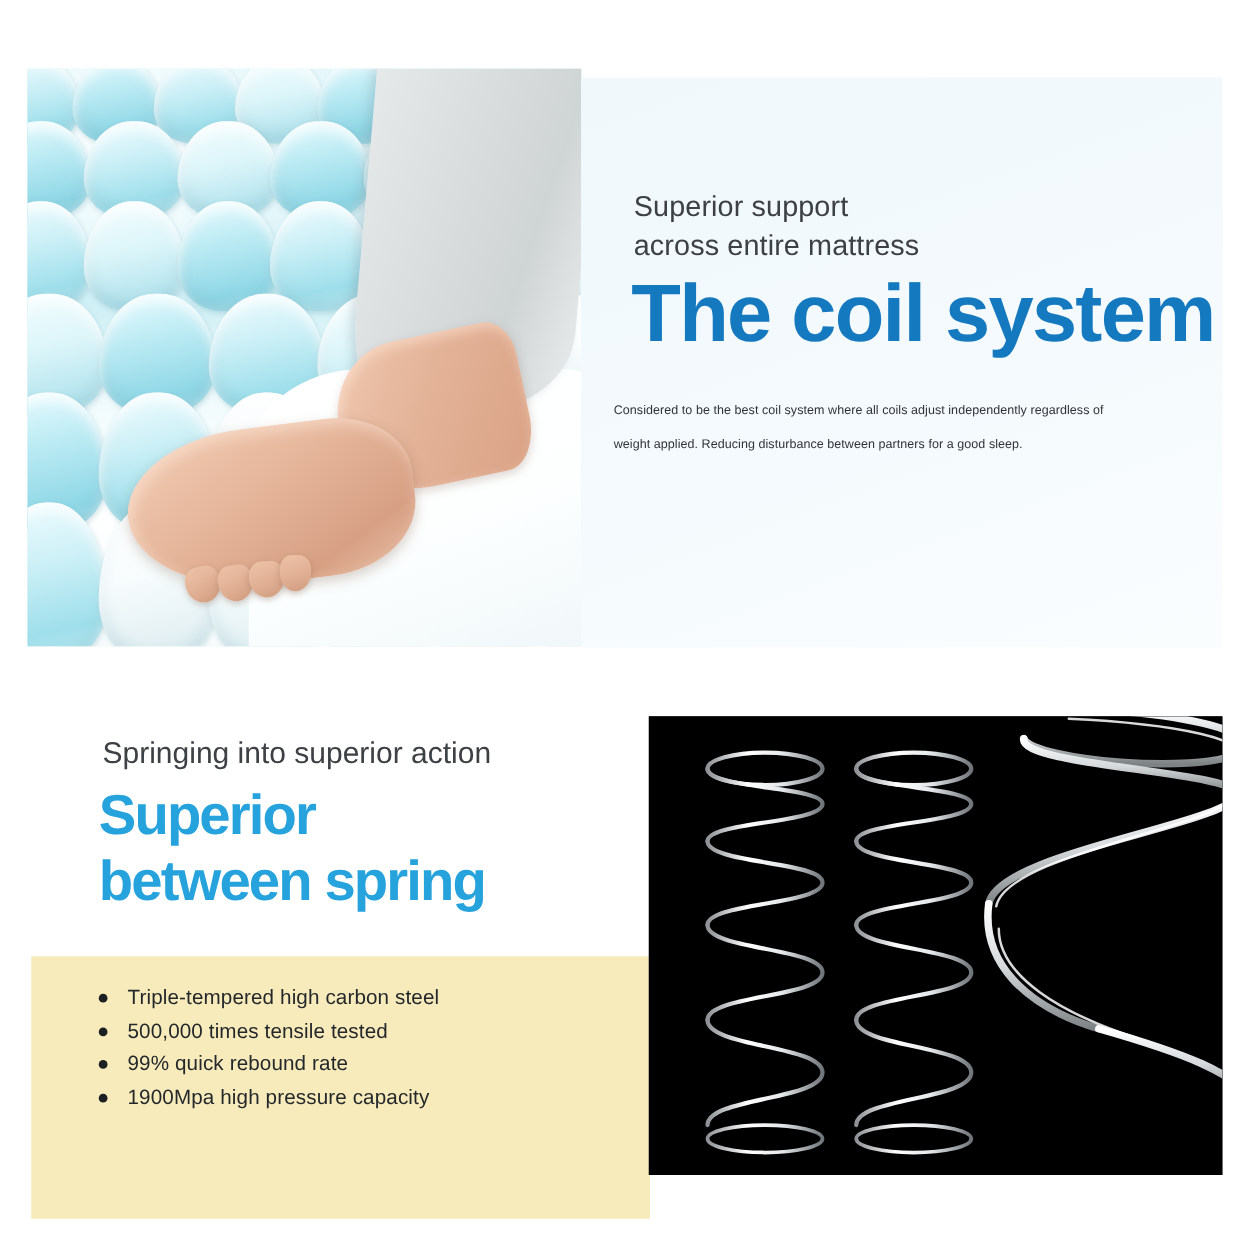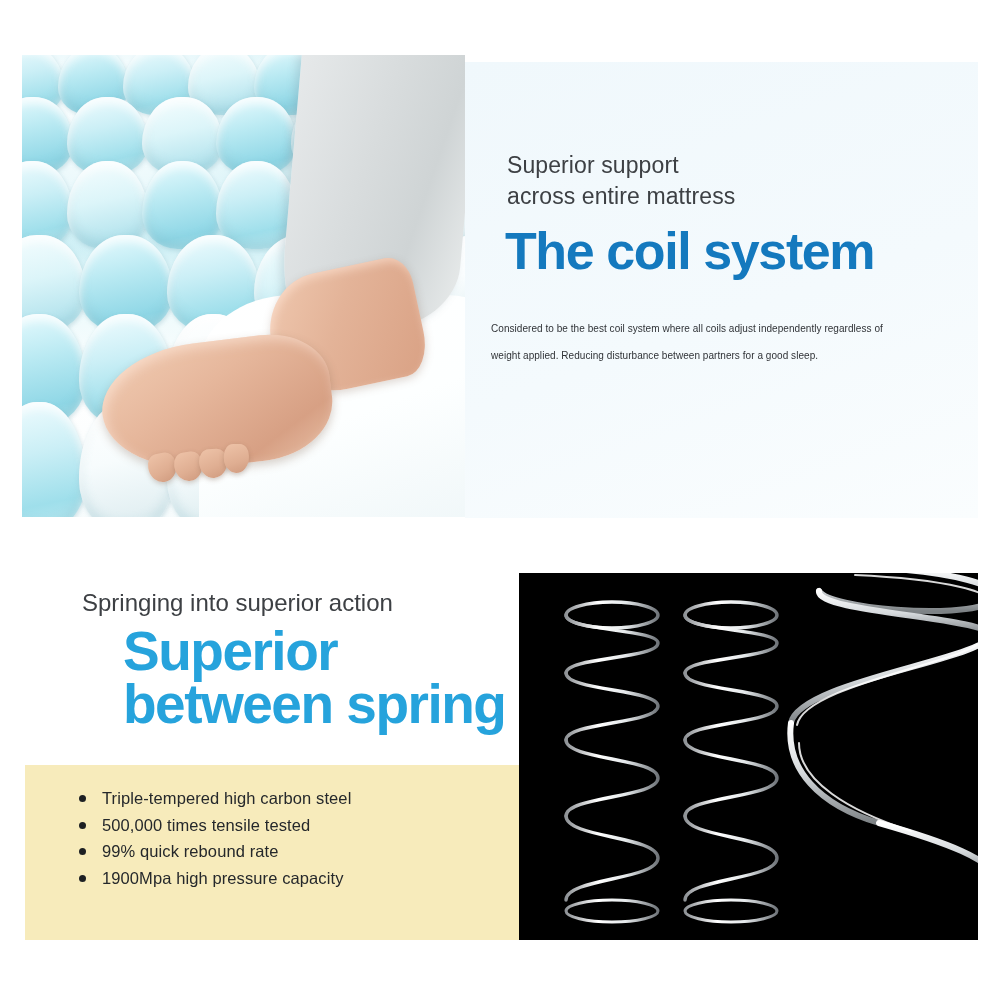--- a/index.html
+++ b/index.html
@@ -82,40 +82,40 @@
   .top-panel{
     position:absolute;left:465px;top:62px;width:513px;height:456px;
     background:linear-gradient(160deg,#f0f8fc 0%,#f4fafd 55%,#fafdfe 100%);
   }
   .eyebrow{
     position:absolute;left:42px;top:88px;width:430px;
     font-size:23px;line-height:31px;color:#3d4044;letter-spacing:.1px;
   }
   .big-head{
     position:absolute;left:40px;top:160px;width:450px;
-    font-size:52px;line-height:58px;font-weight:700;
+    font-size:65px;line-height:58px;font-weight:700;
     color:#1479be;letter-spacing:-1.4px;white-space:nowrap;
   }
   .body-copy{
     position:absolute;left:26px;top:243px;width:400px;
     font-size:10px;line-height:27px;color:#303337;letter-spacing:.05px;
   }
 
   
   .bot-eyebrow{
     position:absolute;left:82px;top:588px;width:430px;
     font-size:24px;line-height:30px;color:#3d4044;
   }
   .bot-head{
     position:absolute;left:79px;top:625px;width:430px;
-    font-size:55px;line-height:53px;font-weight:700;
-    color:#26a3dc;letter-spacing:-1.5px;margin-left:44px;
+    font-size:45px;line-height:53px;font-weight:700;
+    color:#26a3dc;letter-spacing:-1.5px;
   }
   .cream-panel{
-    position:absolute;left:25px;top:765px;width:495px;height:175px;
+    position:absolute;left:25px;top:765px;width:495px;height:210px;
     background:#f7ebbb;
   }
   .bullets{
     position:absolute;left:50px;top:20px;margin:0;padding:0;list-style:none;
   }
   .bullets li{
     position:relative;padding-left:27px;
     font-size:16.5px;line-height:26.5px;color:#25282b;letter-spacing:.1px;
   }
   .bullets li::before{

